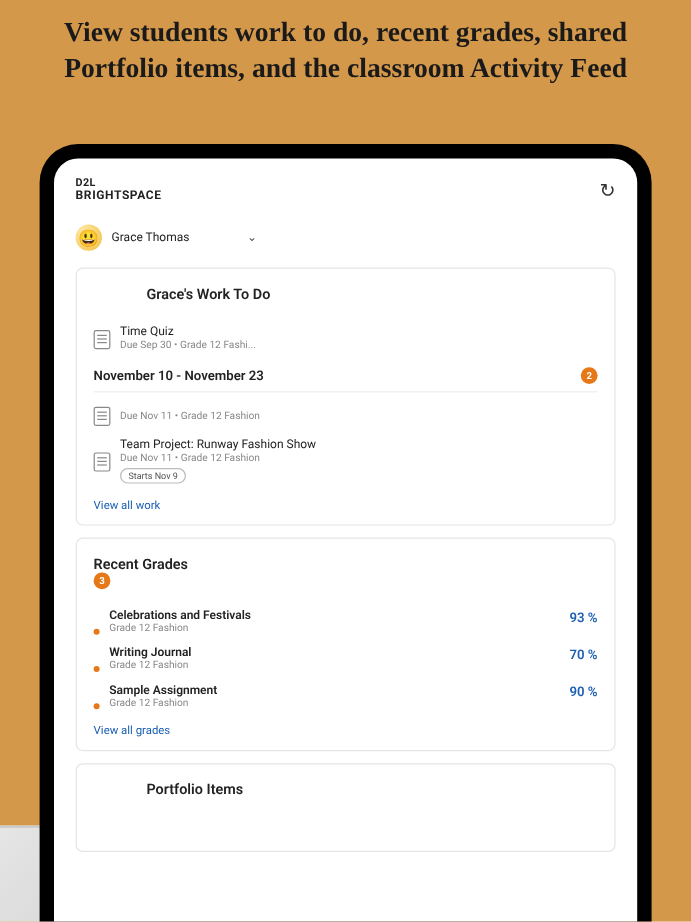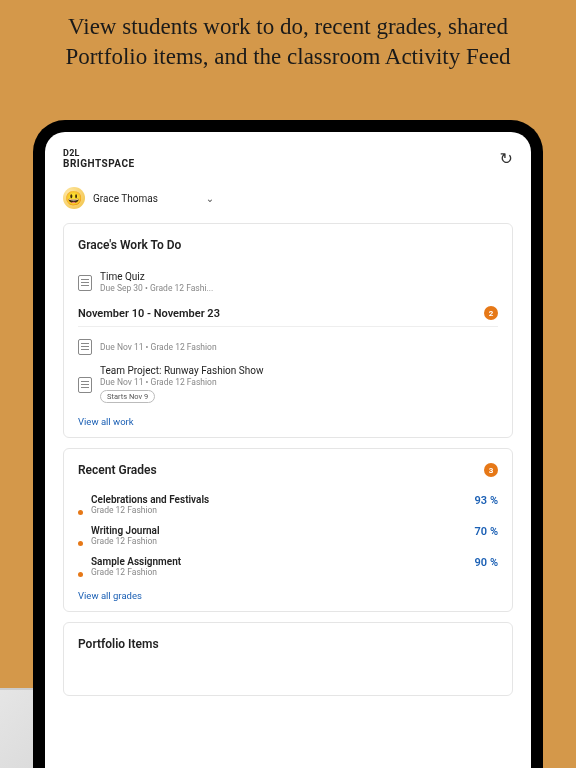--- a/index.html
+++ b/index.html
@@ -7,21 +7,21 @@
     background: #d4984a;
     font-family: -apple-system, BlinkMacSystemFont, "Segoe UI", Roboto, sans-serif;
     width: 576px;
     height: 768px;
     overflow: hidden;
     position: relative;
   }
   .promo-title {
     text-align: center;
     font-family: Georgia, serif;
-    font-weight: normal;
+    font-weight: bold;
     color: #1a1a1a;
     font-size: 23px;
     line-height: 1.3;
     padding: 12px 30px 8px 30px;
   }
   .tablet {
     position: absolute;
     top: 120px;
     left: 50%;
     transform: translateX(-50%);
@@ -66,20 +66,21 @@
   .card {
     border: 1px solid #e5e5e5;
     border-radius: 6px;
     padding: 14px 14px 10px;
     margin-bottom: 10px;
   }
   .card-title {
     font-weight: 600;
     font-size: 12px;
     margin-bottom: 14px;
+    margin-left: 44px;
   }
   .section-head {
     display: flex;
     justify-content: space-between;
     align-items: center;
     border-bottom: 1px solid #eee;
     padding-bottom: 6px;
     margin-bottom: 6px;
   }
   .section-head .label { font-weight: 600; font-size: 11px; }
@@ -125,20 +126,21 @@
     color: #1a5fb4;
     font-size: 9.5px;
     margin-top: 8px;
     cursor: pointer;
   }
   .grades-head {
     display: flex;
     justify-content: space-between;
     align-items: flex-start;
     margin-bottom: 12px;
+    flex-direction: column;
   }
   .grade-row {
     display: flex;
     justify-content: space-between;
     align-items: flex-start;
     padding: 5px 0;
   }
   .grade-left { display: flex; gap: 8px; align-items: flex-end; }
   .bullet {
     width: 5px; height: 5px; background: #e67817; border-radius: 50%;

